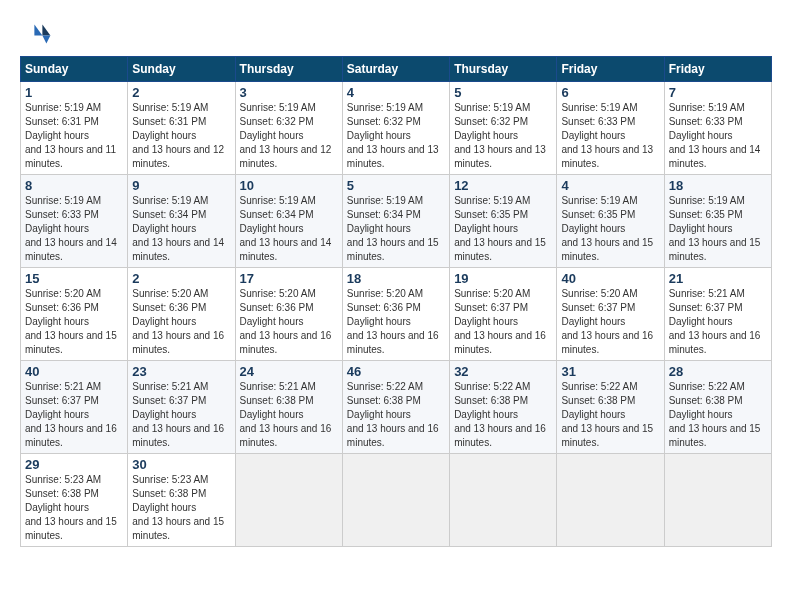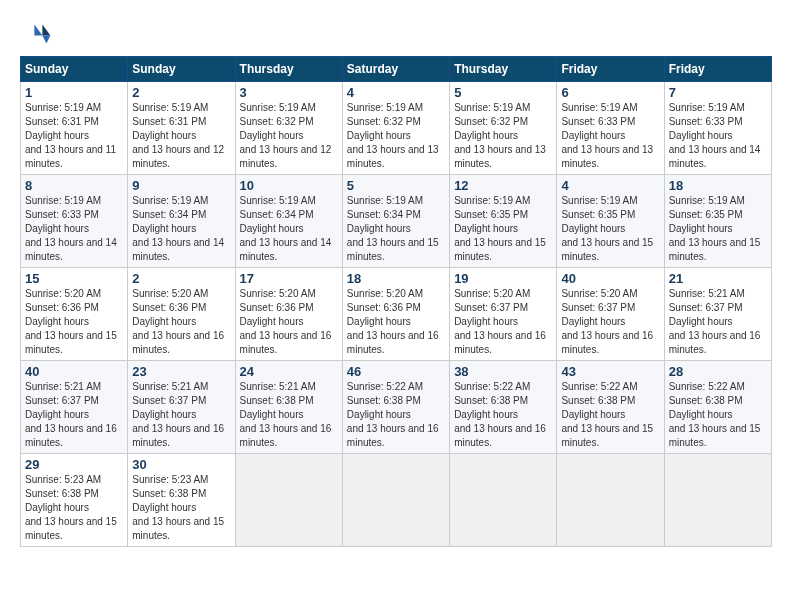--- a/index.html
+++ b/index.html
@@ -228,25 +228,25 @@
           </td>
           <td>
             <span class="day-num">24</span>
             <div class="cell-info">Sunrise: 5:21 AM<br>Sunset: 6:38 PM<br>Daylight hours<br>and 13 hours and 16 minutes.</div>
           </td>
           <td>
             <span class="day-num">46</span>
             <div class="cell-info">Sunrise: 5:22 AM<br>Sunset: 6:38 PM<br>Daylight hours<br>and 13 hours and 16 minutes.</div>
           </td>
           <td>
-            <span class="day-num">38</span>
+            <span class="day-num">32</span>
             <div class="cell-info">Sunrise: 5:22 AM<br>Sunset: 6:38 PM<br>Daylight hours<br>and 13 hours and 16 minutes.</div>
           </td>
           <td>
-            <span class="day-num">43</span>
+            <span class="day-num">31</span>
             <div class="cell-info">Sunrise: 5:22 AM<br>Sunset: 6:38 PM<br>Daylight hours<br>and 13 hours and 15 minutes.</div>
           </td>
           <td>
             <span class="day-num">28</span>
             <div class="cell-info">Sunrise: 5:22 AM<br>Sunset: 6:38 PM<br>Daylight hours<br>and 13 hours and 15 minutes.</div>
           </td>
         </tr>
         <tr>
           <td>
             <span class="day-num">29</span>

